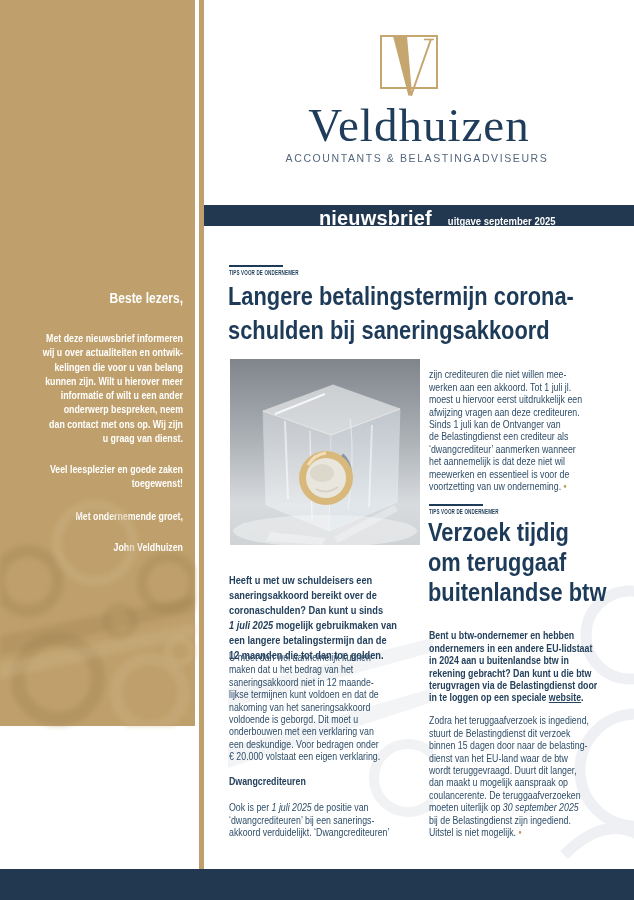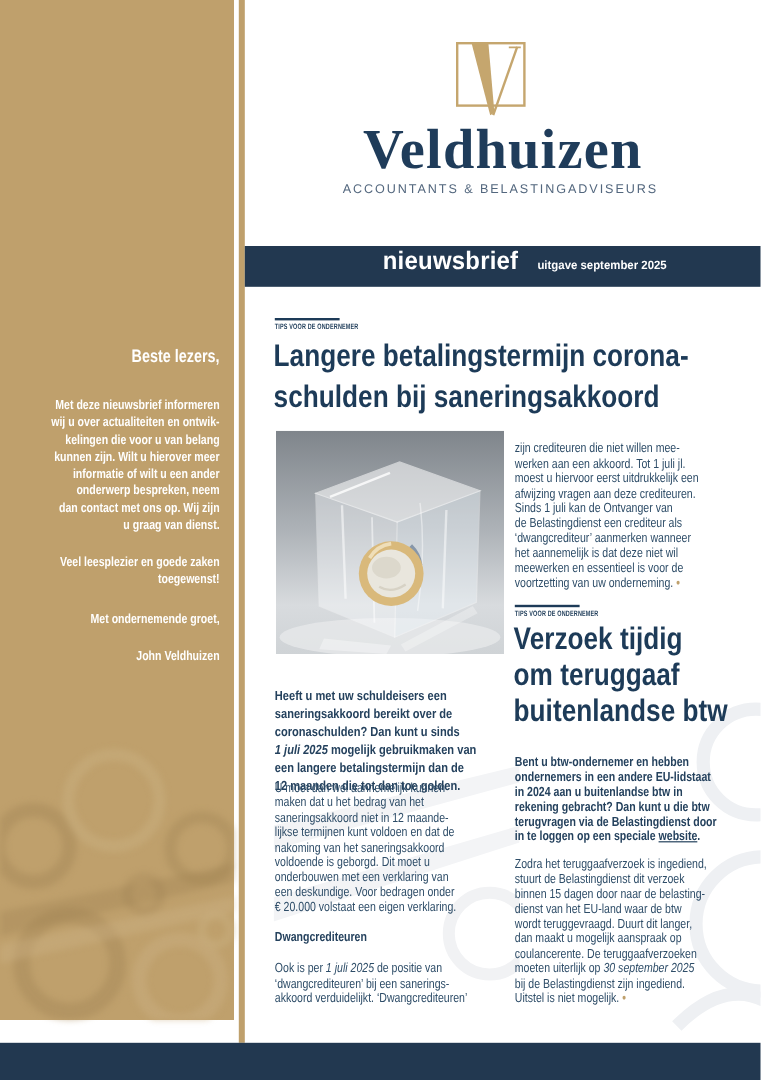--- a/index.html
+++ b/index.html
@@ -5,49 +5,49 @@
   * { margin:0; padding:0; box-sizing:border-box; }
   html,body { background:#ffffff; }
   .page {
     position:relative; width:634px; height:900px; overflow:hidden;
     background:#ffffff; font-family:"Liberation Sans", sans-serif;
   }
   .abs { position:absolute; }
   .pre { white-space:pre-line; }
 
   
-  .sidebar { left:0; top:0; width:195px; height:850px; background:#bfa06c; z-index:2; }
+  .sidebar { left:0; top:0; width:195px; height:726px; background:#bfa06c; z-index:2; }
   .gold-strip { left:199px; top:0; width:5px; height:869px; background:#bfa06c; z-index:2; }
   .side-block {
     position:absolute; right:12px; width:210px; text-align:right; color:#ffffff;
     transform:scaleX(0.8); transform-origin:top right;
     font-size:11px; font-weight:bold; line-height:14.3px;
   }
   .side-greeting { top:289px; font-size:15px; line-height:18px; }
   .side-intro   { top:331px; }
   .side-wish    { top:462px; }
   .side-signoff { top:509px; }
   .side-signature { top:540px; }
   .side-pattern { position:absolute; left:0; bottom:0; width:195px; height:235px; overflow:hidden; filter:blur(2.5px); }
 
   
   .logo-svg { left:379px; top:34px; width:60px; height:64px; z-index:3; }
   .wordmark {
     left:204px; top:98px; width:430px; text-align:center;
-    font-family:"Liberation Serif", serif; font-size:47px; font-weight:700;
+    font-family:"Liberation Serif", serif; font-size:47px; font-weight:400;
     color:#1f3c5a; letter-spacing:1px; z-index:3;
   }
   .brand-sub {
     left:204px; top:152px; width:426px; text-align:center;
     font-size:10.5px; letter-spacing:1.6px; color:#53677e; z-index:3;
   }
 
   
   .banner {
-    left:204px; top:205px; width:430px; height:34px; background:#223850; z-index:3;
+    left:204px; top:205px; width:430px; height:21px; background:#223850; z-index:3;
     display:flex; justify-content:center; align-items:baseline; gap:10px; padding-top:1px;padding-left:37px;
   }
   .banner-title { color:#fff; font-size:21px; font-weight:bold; letter-spacing:0.2px; transform:scaleX(0.95); transform-origin:center; }
   .banner-issue { color:#fff; font-size:10px; font-weight:bold; transform:scaleX(0.95); }
 
   
   .kicker { width:54px; border-top:2px solid #1d3b58; padding-top:2px; z-index:2; }
   .kicker-label {
     display:block; white-space:nowrap; font-size:6.5px; font-weight:bold; color:#1d3b58;
     letter-spacing:0.2px; transform:scaleX(0.7); transform-origin:top left;

